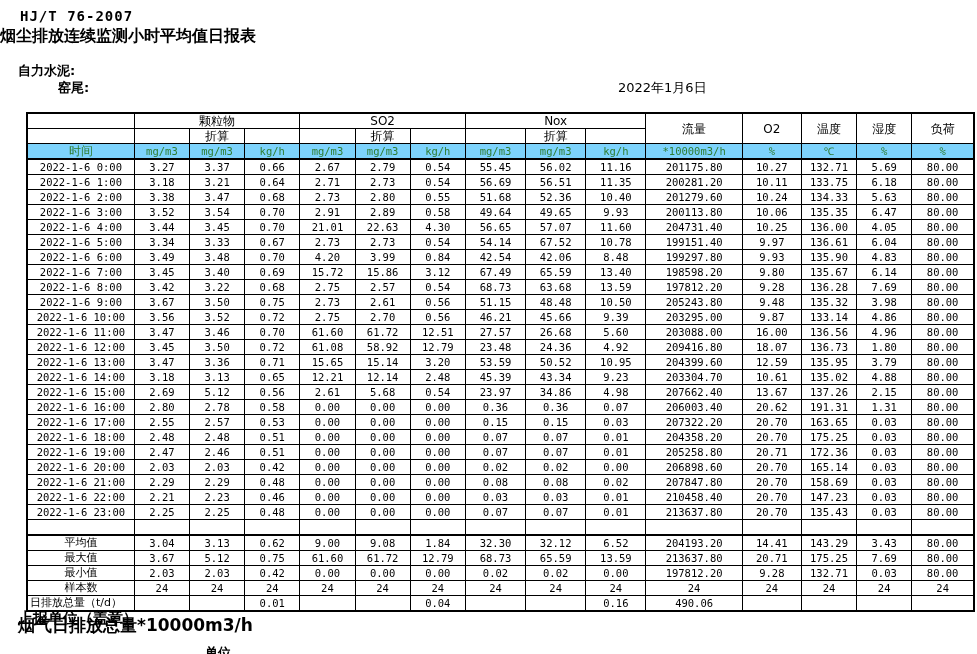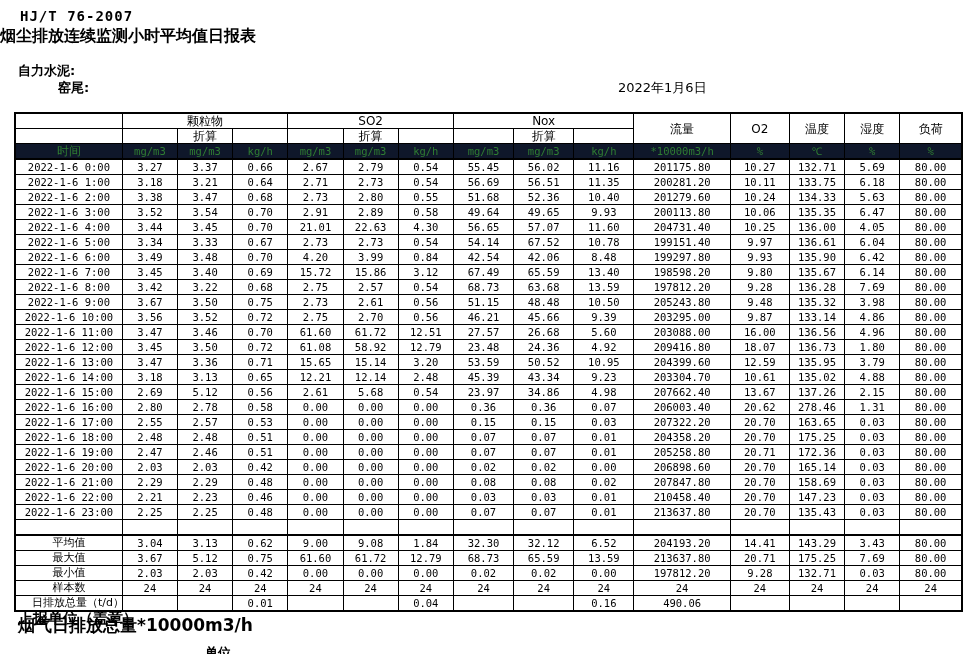--- a/index.html
+++ b/index.html
@@ -2,29 +2,29 @@
 <html><head>
 <meta charset="utf-8">
 <style>
   html,body{margin:0;padding:0;background:#fff;}
   body{width:977px;height:654px;position:relative;font-family:"DejaVu Sans",sans-serif;color:#000;overflow:hidden;}
   .std{position:absolute;left:20px;top:8px;font-weight:bold;font-size:14px;font-family:"DejaVu Sans Mono","Liberation Mono",monospace;letter-spacing:1px;}
   .title{position:absolute;left:0;top:26px;width:660px;font-weight:bold;font-size:16px;}
   .company{position:absolute;left:18px;top:62px;font-weight:bold;font-size:13px;}
   .site{position:absolute;left:18px;top:79px;font-weight:bold;font-size:13px;margin-left:40px;}
   .date{position:absolute;left:585px;top:79px;font-size:13px;margin-left:33px;}
-  table.report{position:absolute;left:14px;top:112px;width:949px;border-collapse:collapse;table-layout:fixed;border:2px solid #000;}
+  table.report{position:absolute;left:26px;top:112px;width:949px;border-collapse:collapse;table-layout:fixed;border:2px solid #000;}
   table.report td{border:1px solid #000;text-align:center;padding:0;height:14px;line-height:14px;font-size:11px;overflow:hidden;white-space:nowrap;}
   thead td.cn{font-size:12px;}
-  tr.units td{background:#0f172a;color:#2f7d32;border-bottom:2px solid #000;font-family:"DejaVu Sans Mono","Liberation Mono",monospace;font-size:10.5px;}
+  tr.units td{background:#7dd3fc;color:#2f7d32;border-bottom:2px solid #000;font-family:"DejaVu Sans Mono","Liberation Mono",monospace;font-size:10.5px;}
   tr.units td.cn{font-family:"DejaVu Sans",sans-serif;font-size:12px;}
   tbody td.num,tbody td.time{font-family:"DejaVu Sans Mono","Liberation Mono",monospace;font-size:10.5px;}
   tr.spacer td{border-bottom:2px solid #000;}
   td.slabel{font-size:12px;}
-  tr.total td.slabel{text-align:left;padding-left:16px;}
+  tr.total td.slabel{text-align:left;padding-left:2px;}
   .f1{position:absolute;left:18px;top:614px;font-weight:bold;font-size:17px;}
   .f2{position:absolute;left:18px;top:609px;font-weight:bold;font-size:15px;}
   .f3{position:absolute;left:205px;top:632px;font-weight:bold;font-size:13px;margin-top:12px;}
 </style>
 </head>
 <body>
 
 <div class="std">HJ/T 76-2007</div>
 <div class="title">烟尘排放连续监测小时平均值日报表</div>
 <div class="company">自力水泥:</div>
@@ -201,21 +201,21 @@
         <td class="num">0.70</td>
         <td class="num">4.20</td>
         <td class="num">3.99</td>
         <td class="num">0.84</td>
         <td class="num">42.54</td>
         <td class="num">42.06</td>
         <td class="num">8.48</td>
         <td class="num">199297.80</td>
         <td class="num">9.93</td>
         <td class="num">135.90</td>
-        <td class="num">6.42</td>
+        <td class="num">4.83</td>
         <td class="num">80.00</td>
       </tr>
       <tr>
         <td class="time">2022-1-6 7:00</td>
         <td class="num">3.45</td>
         <td class="num">3.40</td>
         <td class="num">0.69</td>
         <td class="num">15.72</td>
         <td class="num">15.86</td>
         <td class="num">3.12</td>
@@ -370,21 +370,21 @@
         <td class="num">2.78</td>
         <td class="num">0.58</td>
         <td class="num">0.00</td>
         <td class="num">0.00</td>
         <td class="num">0.00</td>
         <td class="num">0.36</td>
         <td class="num">0.36</td>
         <td class="num">0.07</td>
         <td class="num">206003.40</td>
         <td class="num">20.62</td>
-        <td class="num">278.46</td>
+        <td class="num">191.31</td>
         <td class="num">1.31</td>
         <td class="num">80.00</td>
       </tr>
       <tr>
         <td class="time">2022-1-6 17:00</td>
         <td class="num">2.55</td>
         <td class="num">2.57</td>
         <td class="num">0.53</td>
         <td class="num">0.00</td>
         <td class="num">0.00</td>

